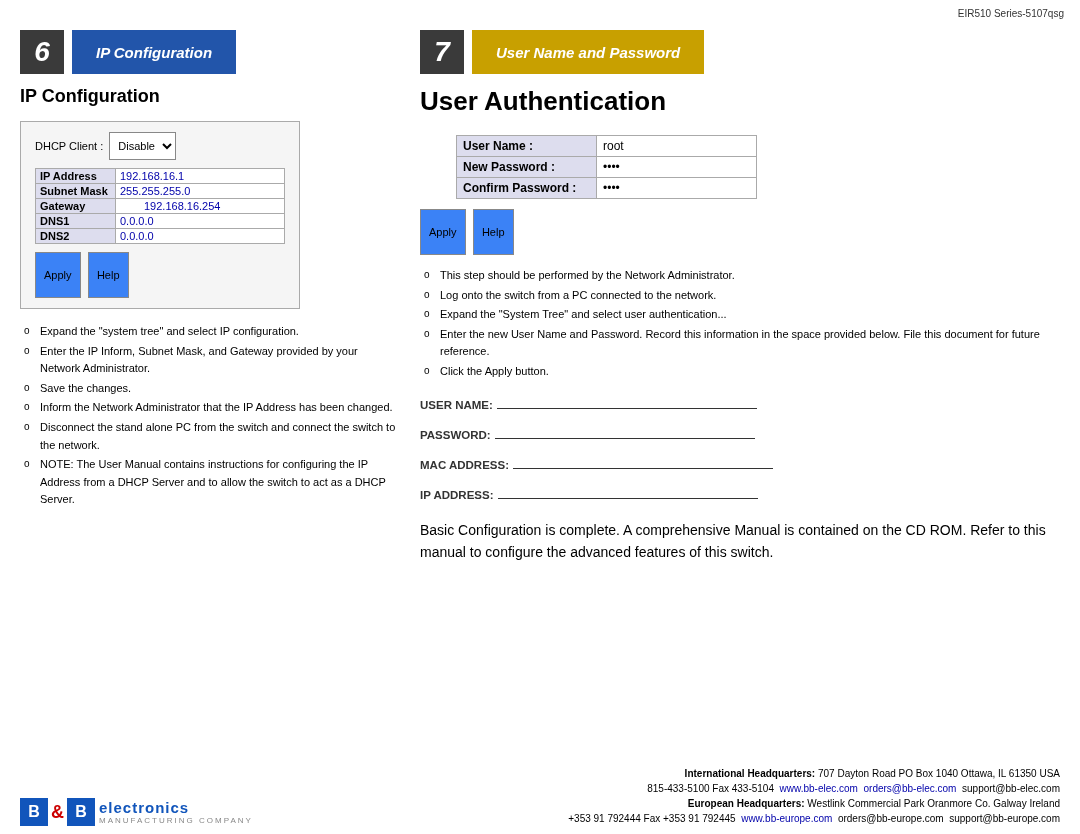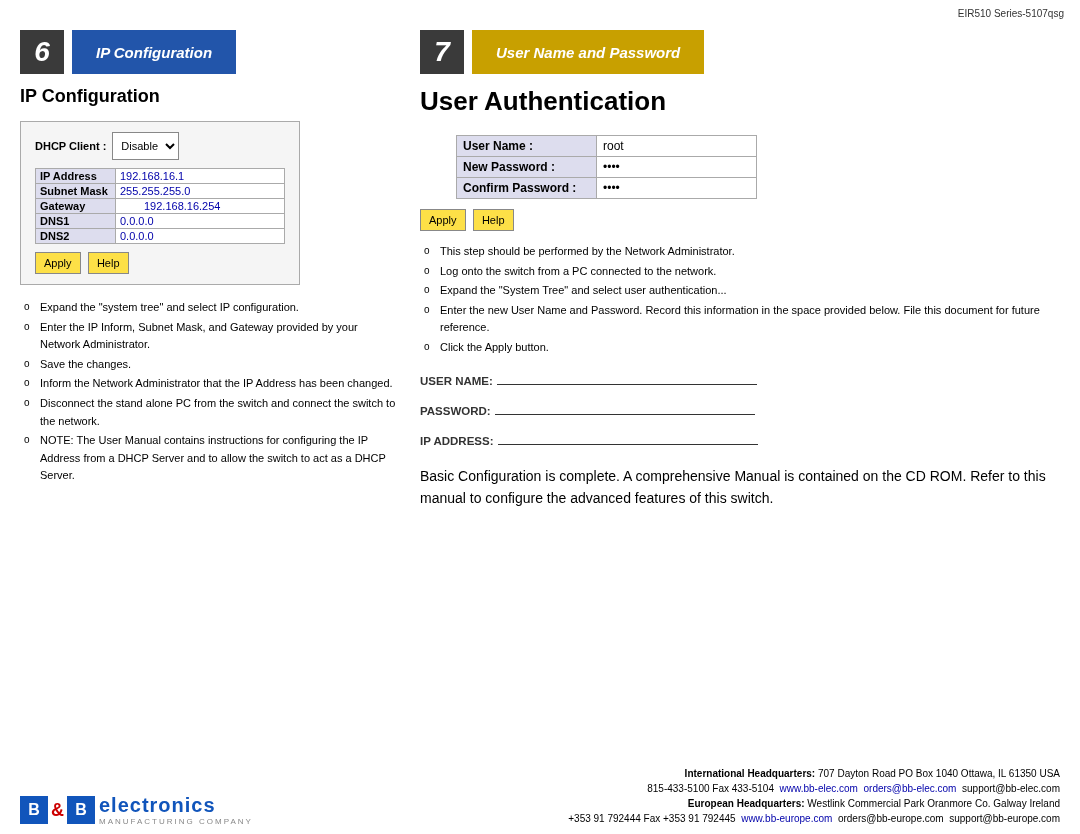--- a/index.html
+++ b/index.html
@@ -109,21 +109,21 @@
     }
 
     .dhcp-row {
       display: flex;
       align-items: center;
       margin-bottom: 8px;
       font-size: 11px;
     }
 
     .dhcp-label {
-      font-weight: bold;
+      font-weight: normal;
       margin-right: 6px;
     }
 
     .dhcp-select {
       border: 1px solid #888;
       font-size: 11px;
       padding: 6px 4px;
       background: #fff;
     }
 
@@ -146,23 +146,23 @@
     }
 
     .ip-table td:last-child {
       background: #fff;
       border: 1px solid #aaa;
       color: #00a;
     }
 
     .btn-small {
       border: 1px solid #888;
-      background: #fde047;
+      background: #3b82f6;
       font-size: 11px;
-      padding: 4px 8px;
+      padding: 16px 8px;
       cursor: pointer;
       margin-right: 4px;
     }
 
     
     .bullet-list {
       list-style: none;
       padding-left: 4px;
       font-size: 11px;
       line-height: 1.6;
@@ -284,21 +284,21 @@
       font-weight: bold;
       font-size: 16px;
     }
 
     .bb-text-block {
       display: flex;
       flex-direction: column;
     }
 
     .bb-electronics-text {
-      font-size: 20px;
+      font-size: 15px;
       font-weight: bold;
       color: #1155bb;
       letter-spacing: 1px;
     }
 
     .bb-mfg-text {
       font-size: 8px;
       letter-spacing: 2px;
       color: #888;
     }
@@ -407,20 +407,21 @@
       <li>This step should be performed by the Network Administrator.</li>
       <li>Log onto the switch from a PC connected to the network.</li>
       <li>Expand the "System Tree" and select user authentication...</li>
       <li>Enter the new User Name and Password. Record this information in the space provided below. File this document for future reference.</li>
       <li>Click the Apply button.</li>
     </ul>
 
   <div id="info-lines" style="margin-bottom:16px;">
       <div class="info-line"><strong>USER NAME:</strong><span></span></div>
       <div class="info-line"><strong>PASSWORD:</strong><span></span></div>
+      <div class="info-line"><strong>MAC ADDRESS:</strong><span></span></div>
       <div class="info-line"><strong>IP ADDRESS:</strong><span></span></div>
     </div>
 
   <div class="complete-text">Basic Configuration is complete. A comprehensive Manual is contained on the CD ROM. Refer to this manual to configure the advanced features of this switch.</div>
 </div>
 
 <div class="footer">
 
   <div class="bb-logo">
     <div class="bb-logo-icon">

